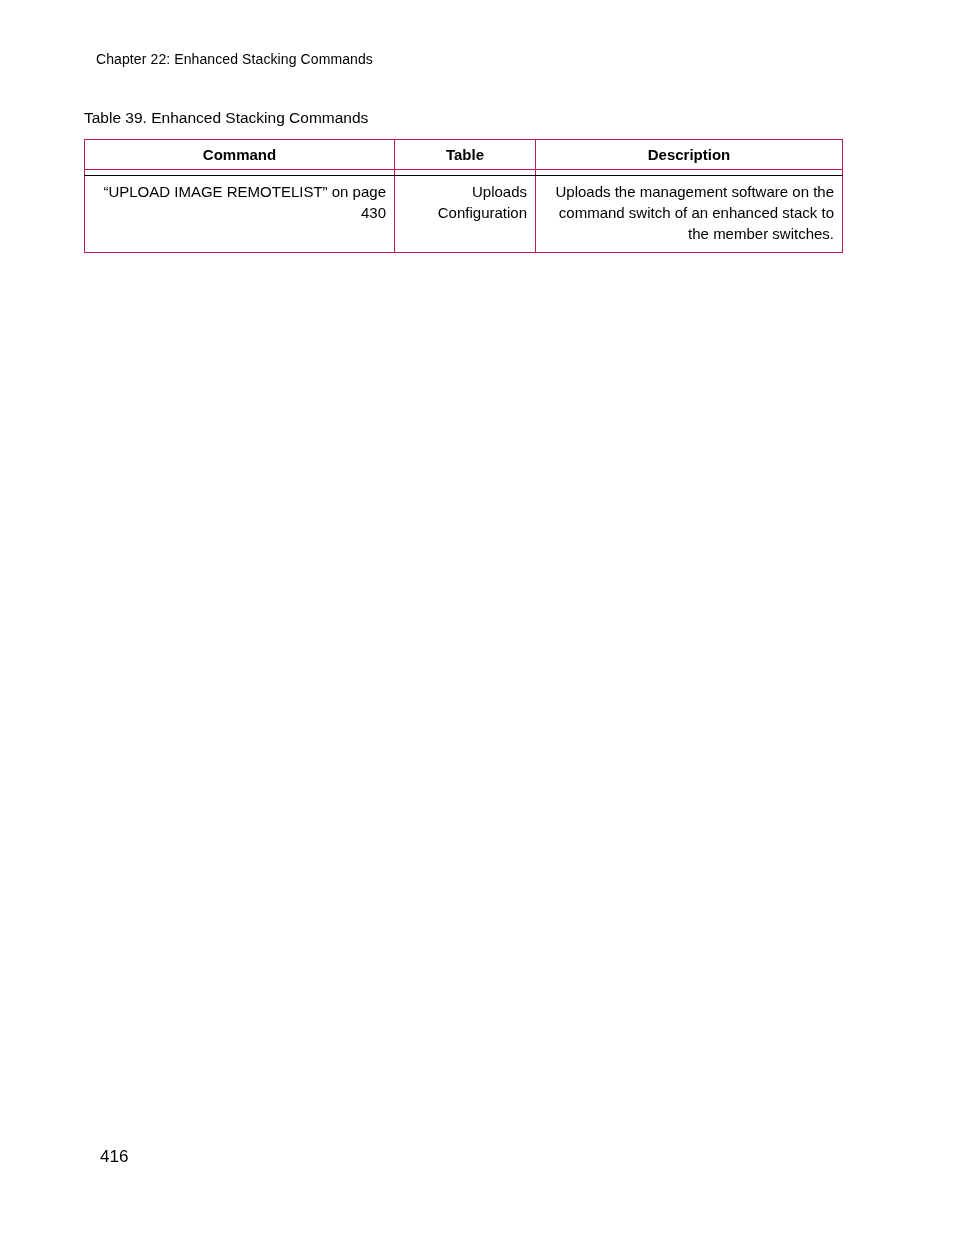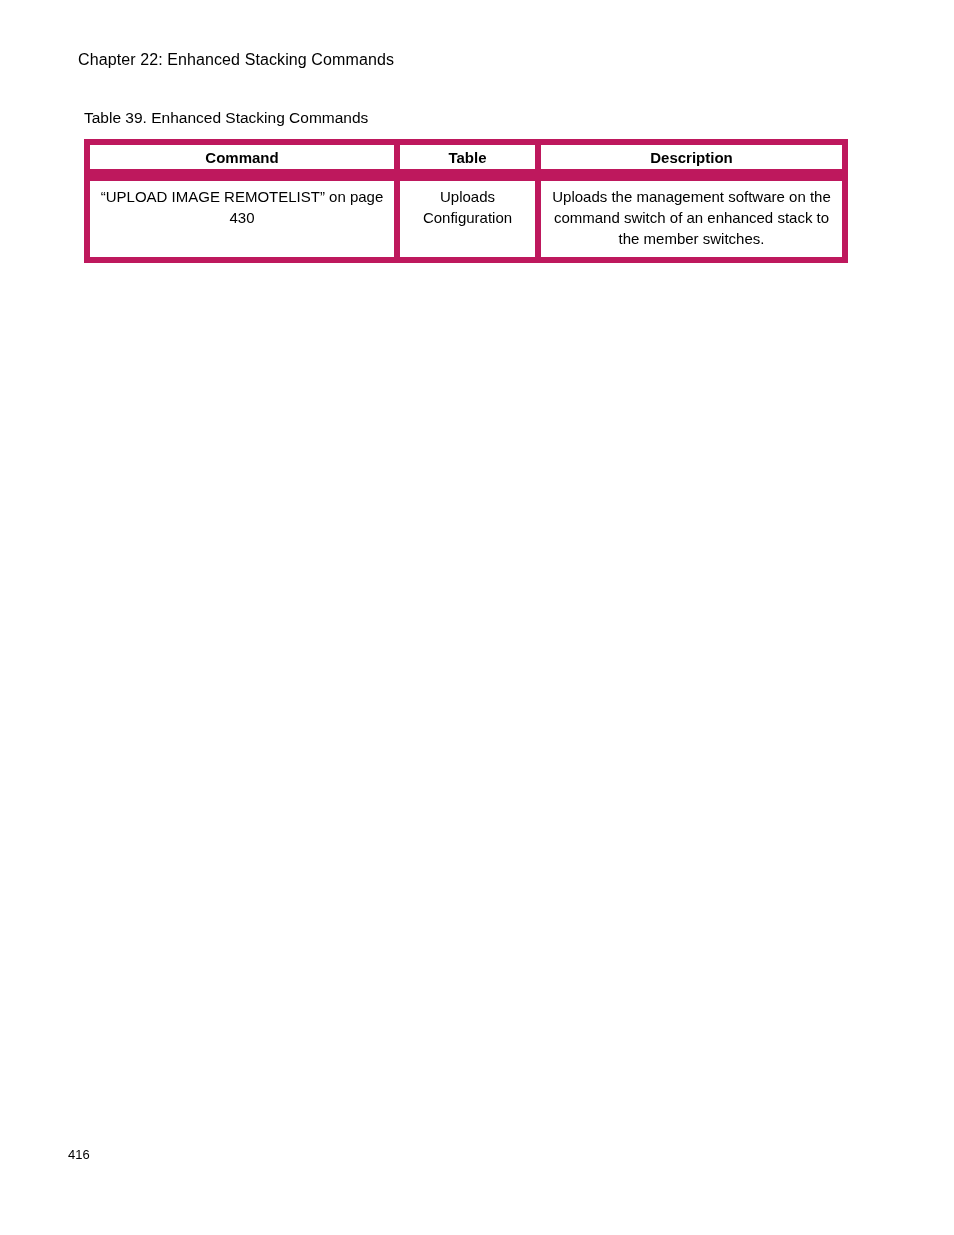--- a/index.html
+++ b/index.html
@@ -8,23 +8,23 @@
     position: relative;
     width: 954px;
     height: 1235px;
     background: #ffffff;
     font-family: "Liberation Sans", sans-serif;
     color: #000000;
     overflow: hidden;
   }
   .running-header {
     position: absolute;
-    left: 78px;
+    left: 96px;
     top: 51px;
-    font-size: 16px;
+    font-size: 14px;
     letter-spacing: 0.1px;
     color: #000000;
     white-space: nowrap;
   }
   .table-caption {
     position: absolute;
     left: 84px;
     top: 109px;
     width: 758px;
     text-align: left;
@@ -34,52 +34,52 @@
   .cmd-table {
     position: absolute;
     left: 84px;
     top: 139px;
     width: 758px;
     border-collapse: collapse;
     table-layout: fixed;
   }
   .cmd-table th,
   .cmd-table td {
-    border: 6px solid #be185d;
+    border: 1px solid #be185d;
     font-size: 15px;
     color: #000000;
   }
   .cmd-table th {
     font-weight: bold;
     text-align: center;
     vertical-align: middle;
     height: 30px;
     padding: 2px 6px;
   }
   .cmd-table tr.spacer-row td {
     height: 6px;
     padding: 0;
     border-top: 1px solid #000000;
     border-bottom: 1px solid #000000;
   }
   .cmd-table td.body-cell {
     vertical-align: top;
-    text-align: center;
+    text-align: right;
     padding: 5px 8px 8px 8px;
     height: 72px;
     line-height: 21px;
   }
   .col-command { width: 310px; }
   .col-mode { width: 141px; }
   .col-description { width: 307px; }
   .page-number {
     position: absolute;
-    left: 68px;
+    left: 100px;
     top: 1147px;
-    font-size: 13px;
+    font-size: 17px;
     color: #000000;
   }
 </style>
 </head>
 <body>
 
 <div class="page">
 
   <div class="running-header">Chapter 22: Enhanced Stacking Commands</div>
 

